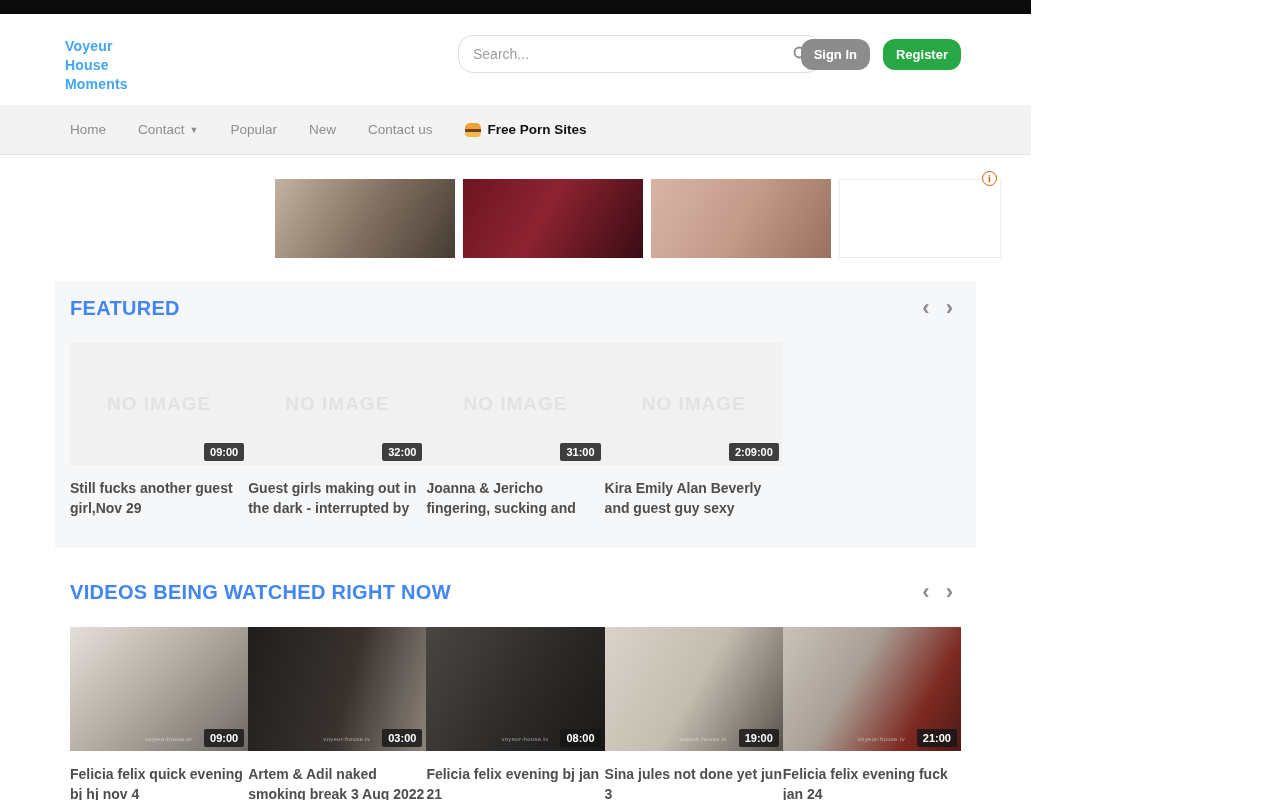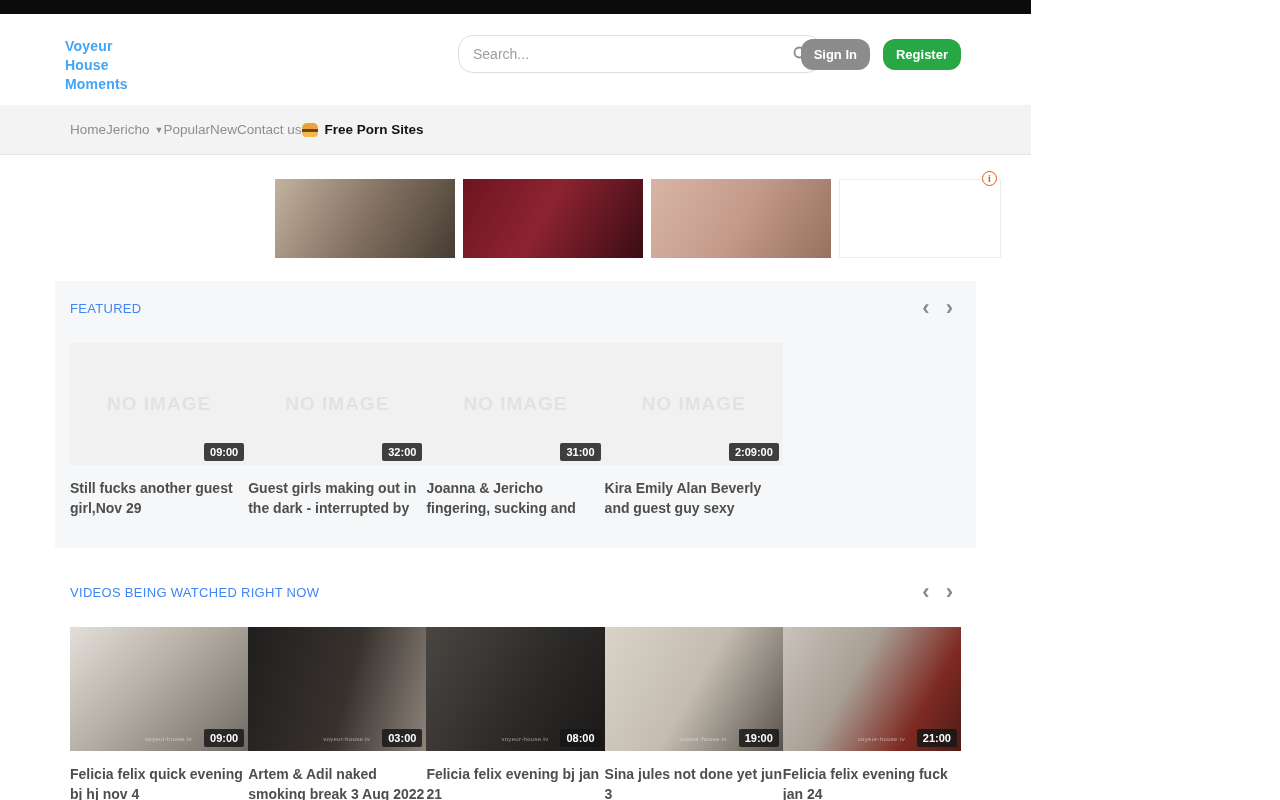--- a/index.html
+++ b/index.html
@@ -17,21 +17,21 @@
   .search { position:absolute; left:458px; top:21px; width:364px; height:38px; border:1px solid #ddd; border-radius:15px; background:#fff; display:flex; align-items:center; }
   .search input { flex:1; border:none; outline:none; padding:0 14px; font-size:14px; color:#555; font-family:"Liberation Sans",sans-serif; background:transparent; }
   .search input::placeholder { color:#9d9d9d; }
   .search-btn { border:none; background:transparent; padding:0 12px; cursor:pointer; display:flex; align-items:center; }
   .auth { position:absolute; right:70px; top:25px; display:flex; gap:13px; }
   .auth button { border:none; border-radius:12px; color:#fff; font-weight:bold; font-size:13px; font-family:"Liberation Sans",sans-serif; padding:8px 13px; cursor:pointer; }
   .btn-signin { background:#8c8c8c; }
   .btn-register { background:#28a745; }
 
   
-  nav { height:50px; background:#f3f3f4; border-bottom:1px solid #e4e4e6; display:flex; align-items:center; padding-left:70px; }
+  nav { height:50px; background:#f3f3f4; border-bottom:1px solid #e4e4e6; display:flex; align-items:center; padding-left:70px; gap:32px; }
   nav a { color:#8e8e92; font-size:13.5px; text-decoration:none; cursor:pointer; display:flex; align-items:center; white-space:nowrap; }
   nav a.promo { color:#121212; font-weight:bold; gap:7px; }
   .caret { font-size:9px; margin-left:5px; color:#8e8e92; }
   .burger { position:relative; width:16px; height:14px; display:inline-block; }
   .burger i { position:absolute; left:0; width:16px; display:block; }
   .burger .bt { top:0; height:6px; background:#eda33c; border-radius:8px 8px 2px 2px; }
   .burger .bm { top:6px; height:3px; background:#74421e; }
   .burger .bb { top:9px; height:5px; background:#f3b94d; border-radius:2px 2px 7px 7px; }
 
   
@@ -41,21 +41,21 @@
   .ad2 { background:linear-gradient(120deg,#6e1520 0%,#8d2331 45%,#3a0c14 100%); }
   .ad3 { background:linear-gradient(120deg,#d8b5a6 0%,#c49a8a 50%,#97705f 100%); }
   .ad-panel { width:162px; height:79px; background:#fff; border:1px solid #ededed; }
   .ad-info { position:absolute; right:4px; top:-8px; width:15px; height:15px; border:1.5px solid #e05a12; border-radius:50%; color:#e05a12; font-size:10px; font-weight:bold; font-family:"Liberation Serif",serif; display:flex; align-items:center; justify-content:center; cursor:pointer; background:#fff; }
 
   
   section { margin:0 55px; }
   .featured { margin-top:126px; background:#f6f7f8; padding:18px 15px 30px; }
   .watched { margin-top:35px; padding:0 15px; }
   .sec-head { display:flex; justify-content:space-between; align-items:center; height:18px; }
-  .sec-head h2 { color:#4285f4; font-size:13px; letter-spacing:.3px; font-weight:normal; }
+  .sec-head h2 { color:#4285f4; font-size:20px; letter-spacing:.3px; font-weight:bold; }
   .arrows { display:flex; gap:16px; padding-right:8px; }
   .arrows span { color:#8a8a8e; font-size:22px; line-height:16px; font-weight:bold; cursor:pointer; user-select:none; }
 
   .cards { display:grid; grid-template-columns:repeat(5,1fr); margin-top:26px; }
   .card { cursor:pointer; }
   .thumb { position:relative; width:100%; height:122px; overflow:hidden; }
   .watched .thumb { height:124px; }
   .noimg { background:#f1f1f2; display:flex; align-items:center; justify-content:center; }
   .noimg-label { color:#e2e2e3; font-weight:bold; font-size:19px; letter-spacing:1px; }
   .dur { position:absolute; right:4px; bottom:4px; background:rgba(22,22,22,.82); color:#fff; font-size:11px; font-weight:bold; padding:3px 6px; border-radius:2px; }
@@ -94,21 +94,21 @@
     </div>
     <div class="auth">
       <button class="btn-signin">Sign In</button>
       <button class="btn-register">Register</button>
     </div>
   </header>
 
   <nav>
     <a>Home</a>
     <a>
-      <span>Jericho</span>
+      <span>Contact</span>
       <span class="caret">▼</span>
     </a>
     <a>Popular</a>
     <a>New</a>
     <a>Contact us</a>
     <a class="promo">
       <span class="burger">
           <i class="bt"></i>
           <i class="bm"></i>
           <i class="bb"></i>

